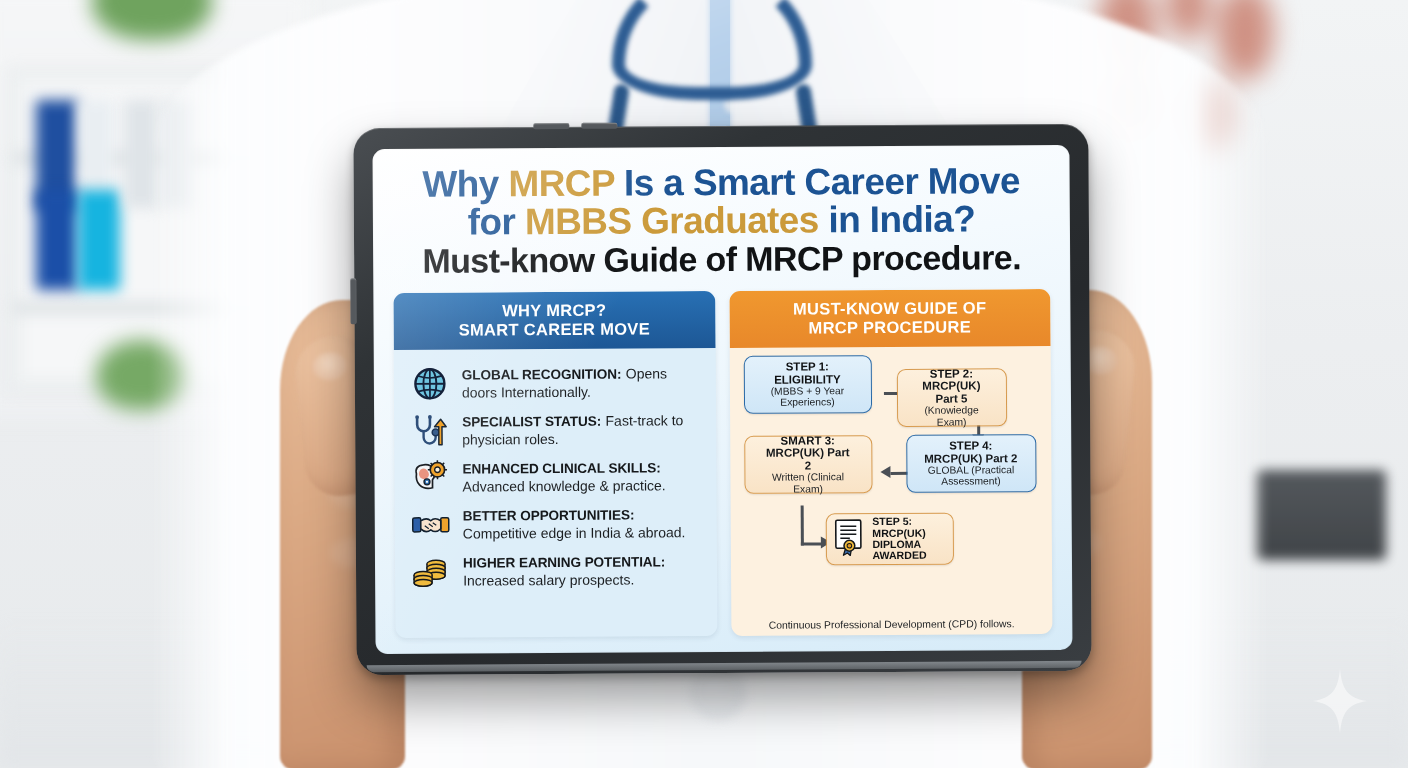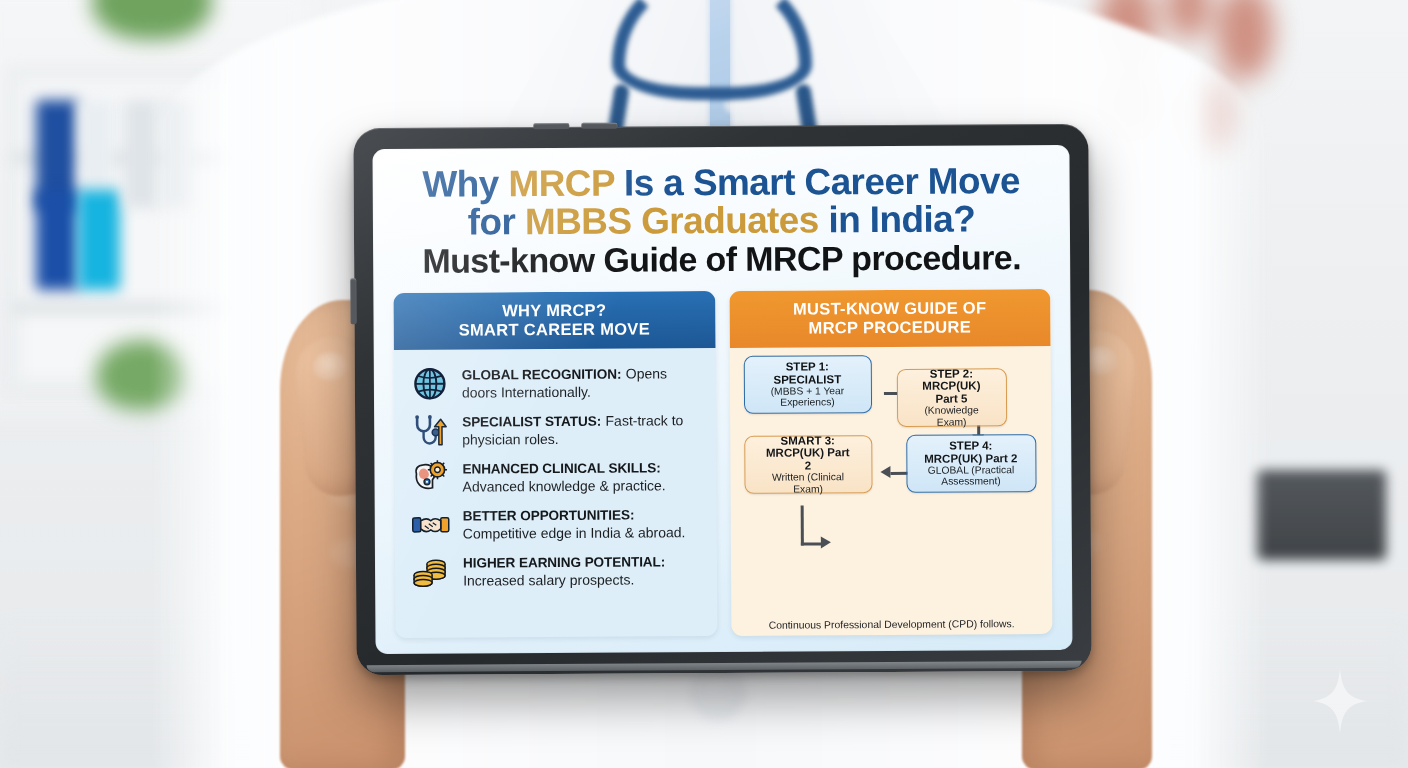--- a/index.html
+++ b/index.html
@@ -487,42 +487,59 @@
             <span class="arr-head" style="left:142px; top:109px; border-width:6px 10px 6px 0; border-right-color:#4a4f55;"></span>
           </div>
           <div class="arrow">
             <span class="arr-line" style="left:62px; top:148px; width:3px; height:40px;"></span>
             <span class="arr-line" style="left:62px; top:185px; width:22px; height:3px;"></span>
             <span class="arr-head" style="left:82px; top:179px; border-width:6px 0 6px 10px; border-left-color:#4a4f55;"></span>
           </div>
 
           <div class="node blue n1">
             <span class="n-h">STEP 1:</span>
-            <span class="n-h">SPECIALIST</span>
-            <span class="n-t">(MBBS + 1 Year Experiencs)</span>
+            <span class="n-h">ELIGIBILITY</span>
+            <span class="n-t">(MBBS + 9 Year Experiencs)</span>
           </div>
 
           <div class="node peach n2">
             <span class="n-h">STEP 2:</span>
             <span class="n-s">MRCP(UK) Part 5</span>
             <span class="n-t">(Knowiedge Exam)</span>
           </div>
 
           <div class="node blue n4">
             <span class="n-h">STEP 4:</span>
             <span class="n-s">MRCP(UK) Part 2</span>
             <span class="n-t">GLOBAL (Practical Assessment)</span>
           </div>
 
           <div class="node peach n3">
             <span class="n-h">SMART 3:</span>
             <span class="n-s">MRCP(UK) Part 2</span>
             <span class="n-t">Written (Clinical Exam)</span>
           </div>
 
+          <div class="node peach n5">
+            <span>
+              <svg width="34" height="38" viewBox="0 0 34 38">
+                <rect x="3" y="2" width="25" height="28" rx="1.5" fill="#ffffff" stroke="#15181b" stroke-width="1.6"></rect>
+                <g stroke="#15181b" stroke-width="1.4">
+                  <line x1="7.5" y1="8" x2="23.5" y2="8"></line>
+                  <line x1="7.5" y1="12" x2="23.5" y2="12"></line>
+                  <line x1="7.5" y1="16" x2="23.5" y2="16"></line>
+                  <line x1="7.5" y1="20" x2="17" y2="20"></line>
+                </g>
+                <path d="M13 29 l-2.5 8 l4 -2.2 l2.8 2.6 l1.4 -8 z" fill="#3c6fb0" stroke="#15181b" stroke-width="1.3" stroke-linejoin="round"></path>
+                <circle cx="16.5" cy="27.5" r="5.4" fill="#f0bb3e" stroke="#15181b" stroke-width="1.5"></circle>
+                <circle cx="16.5" cy="27.5" r="2.3" fill="#e09a22" stroke="#15181b" stroke-width="1"></circle>
+              </svg>
+            </span>
+            <span class="n5-txt">STEP 5: MRCP(UK) DIPLOMA AWARDED</span>
+          </div>
 
           <div class="cpd">Continuous Professional Development (CPD) follows.</div>
         </div>
       </div>
 
     </div>
   </div>
 </div>
 
 <div id="watermark">

